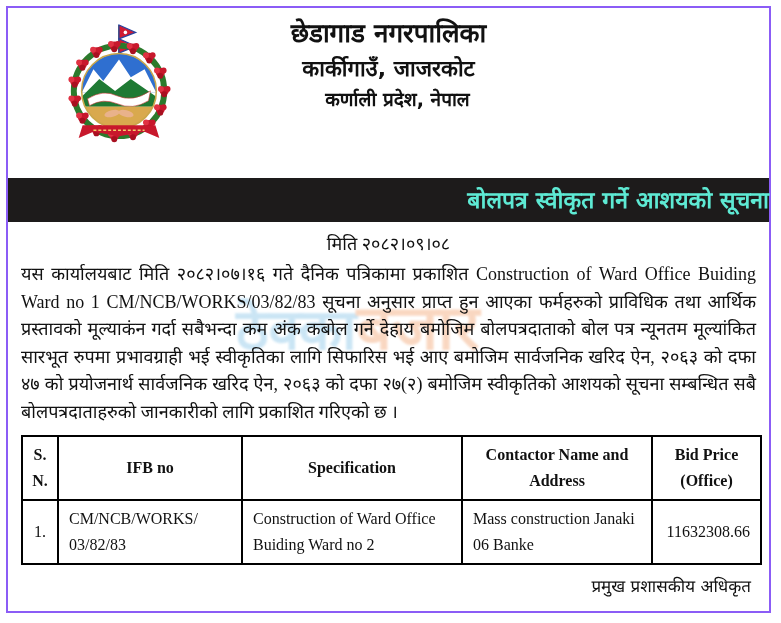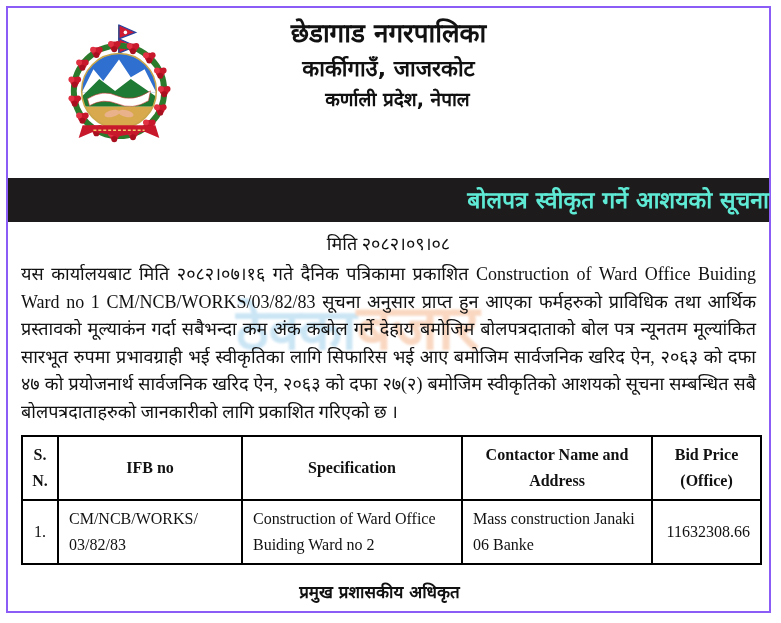--- a/index.html
+++ b/index.html
@@ -59,22 +59,22 @@
   .col-sn   { width:36px; }
   .col-ifb  { width:184px; }
   .col-spec { width:220px; }
   .col-con  { width:190px; }
   .col-bid  { width:109px; }
   td.c-sn   { text-align:center; padding:4px 2px; }
   td.c-bid  { text-align:right; padding:4px 4px; }
 
   
   .footer {
-    text-align:center; font-weight:bold; font-size:17px;
-    margin:15px 18px 0 0; font-family:"DejaVu Sans", sans-serif;
+    text-align:right; font-weight:normal; font-size:17px;
+    margin:9px 18px 0 0; font-family:"DejaVu Sans", sans-serif;
   }
 </style>
 </head>
 <body>
 
 <div class="page">
   <div class="frame">
 
     <div class="header">
       <svg class="logo" viewBox="0 0 120 132" aria-hidden="true">

